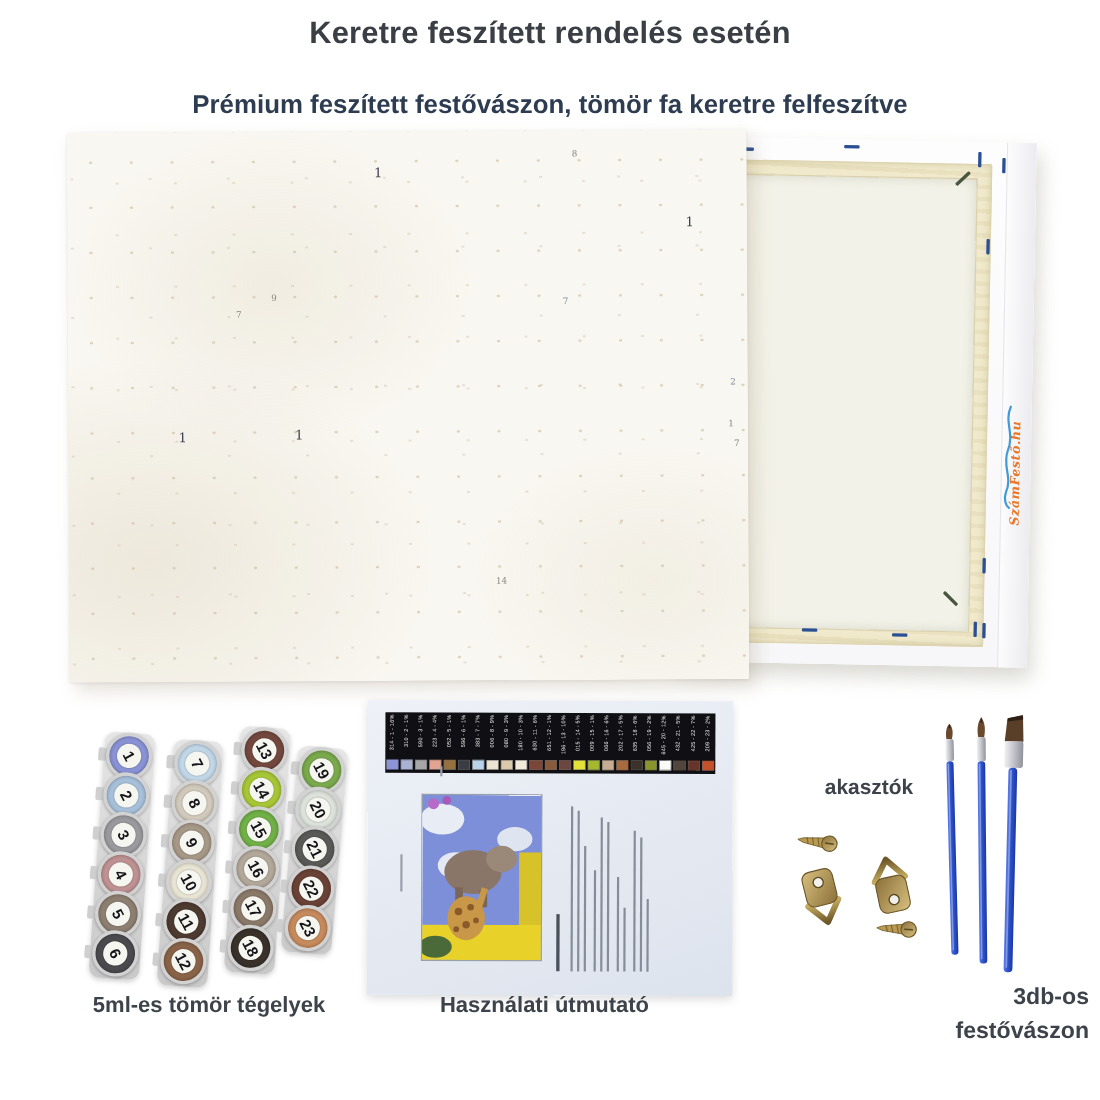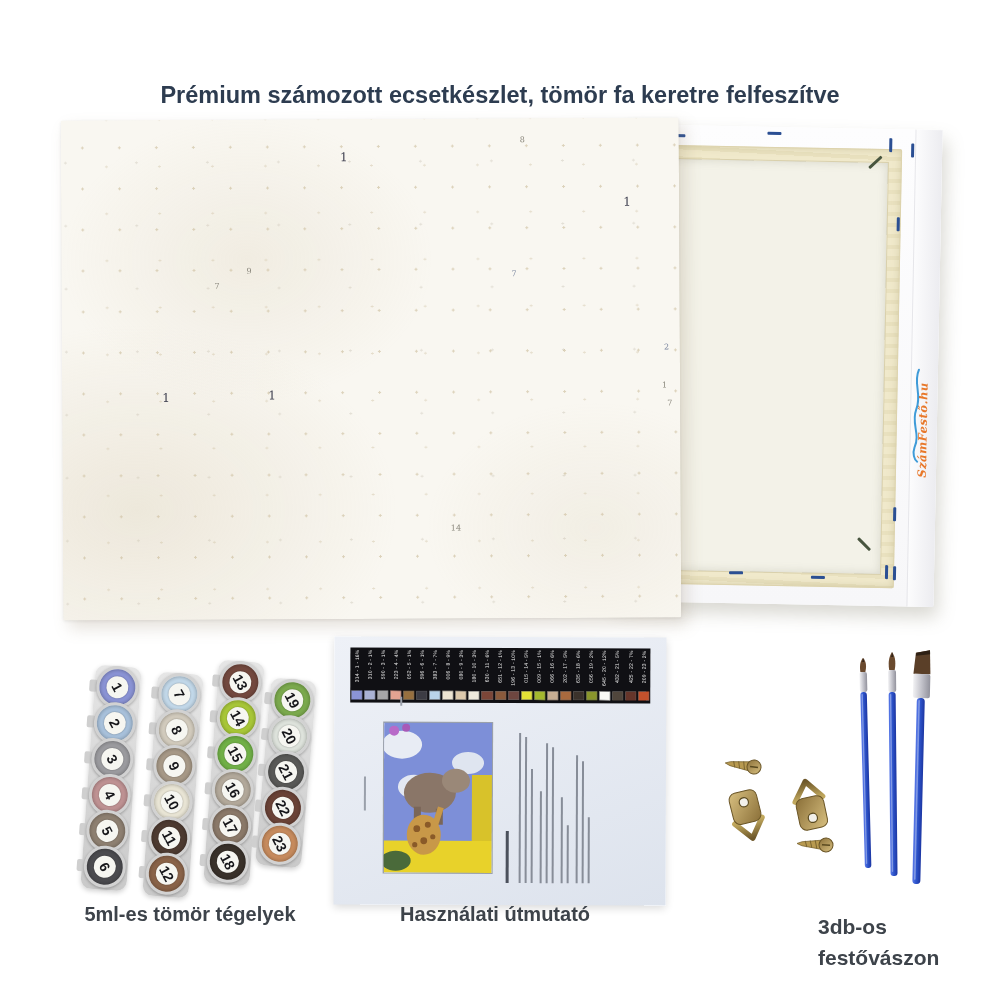--- a/index.html
+++ b/index.html
@@ -79,29 +79,30 @@
   .mphoto{position:absolute;left:50px;top:86px;width:108px;height:150px;
          box-shadow:0 0 0 1px #9aa0aa;}
   .mtext{position:absolute;left:172px;top:80px;width:104px;height:166px;
          display:flex;align-items:flex-end;gap:4px;}
   .mbar{width:2px;background:#878d98;}
   .mbar.head{width:3px;background:#4b515c;margin-right:6px;}
   .mtiny{position:absolute;width:2px;background:#9aa0aa;}
   
   .hanger-label{position:absolute;left:715px;top:702px;width:150px;text-align:center;
          font-weight:700;font-size:19px;color:#3d434a;line-height:30px;}
-  .brush-caption{position:absolute;left:818px;top:891px;width:172px;text-align:left;
-         font-weight:700;font-size:21px;color:#3d434a;line-height:31px;margin-top:20px;}
+  .brush-caption{position:absolute;left:818px;top:891px;width:172px;text-align:right;
+         font-weight:700;font-size:21px;color:#3d434a;line-height:31px;}
 </style>
 </head>
 <body>
 
 <div class="page">
 
-  <div class="subtitle" style="color: rgb(45, 60, 80);">Prémium számozott ecsetkészlet, tömör fa keretre felfeszítve</div>
+  <div class="title">Keretre feszített rendelés esetén</div>
+  <div class="subtitle" style="color: rgb(45, 60, 80);">Prémium feszített festővászon, tömör fa keretre felfeszítve</div>
 
   <div class="stretched">
     <div class="recess">
       <div class="backpanel"></div>
     </div>
     <div class="side-face">
       <div class="logo" style="color: rgb(232, 120, 42);">SzámFestő.hu</div>
       <svg class="logo-wave" width="14" height="96" viewBox="0 0 14 96">
         <path d="M9,2 C3,16 13,26 7,42 C2,56 12,66 6,80 C4,86 6,92 9,94" fill="none" stroke="#3f9bd8" stroke-width="2" stroke-linecap="round"></path>
       </svg>
@@ -437,20 +438,21 @@
       <div class="mbar" style="height:86px"></div>
       <div class="mbar" style="height:58px;margin-right:3px"></div>
       <div class="mbar" style="height:128px"></div>
       <div class="mbar" style="height:122px"></div>
       <div class="mbar" style="height:66px"></div>
     </div>
   </div>
   <div class="caption" style="left: 340px; top: 903px; width: 310px; color: rgb(61, 67, 74);">Használati útmutató</div>
 
   <div class="hanger-label">
+    <div>akasztók</div>
   </div>
   <svg style="position:absolute;left:708px;top:745px;" width="140" height="115" viewBox="0 0 140 115">
     <defs>
       <linearGradient id="brass" x1="0" y1="0" x2="1" y2="1">
         <stop offset="0" stop-color="#d8c080"></stop>
           <stop offset="1" stop-color="#8a6f38"></stop>
       </linearGradient>
       <linearGradient id="brass2" x1="0" y1="0" x2="0" y2="1">
         <stop offset="0" stop-color="#c2a95e"></stop>
           <stop offset="1" stop-color="#6e582a"></stop>

